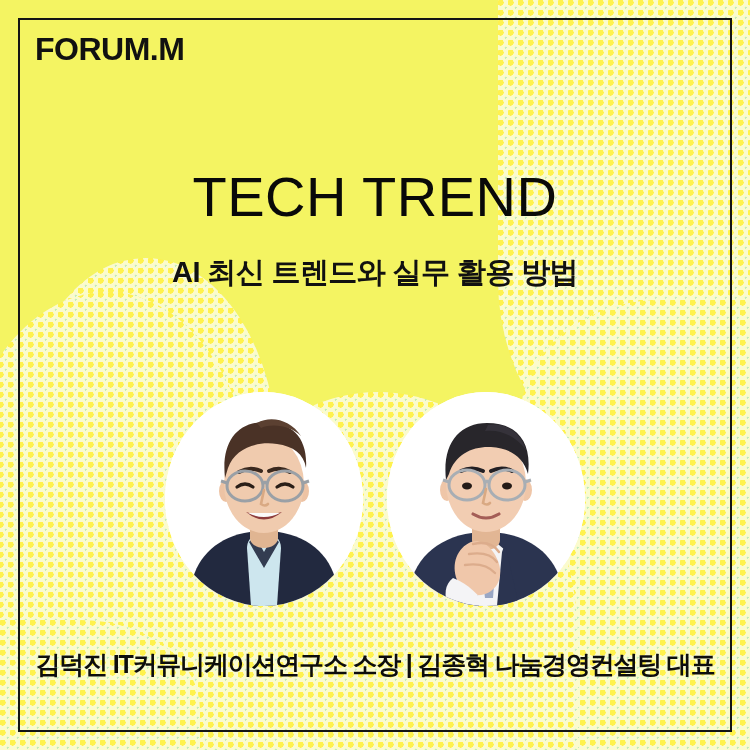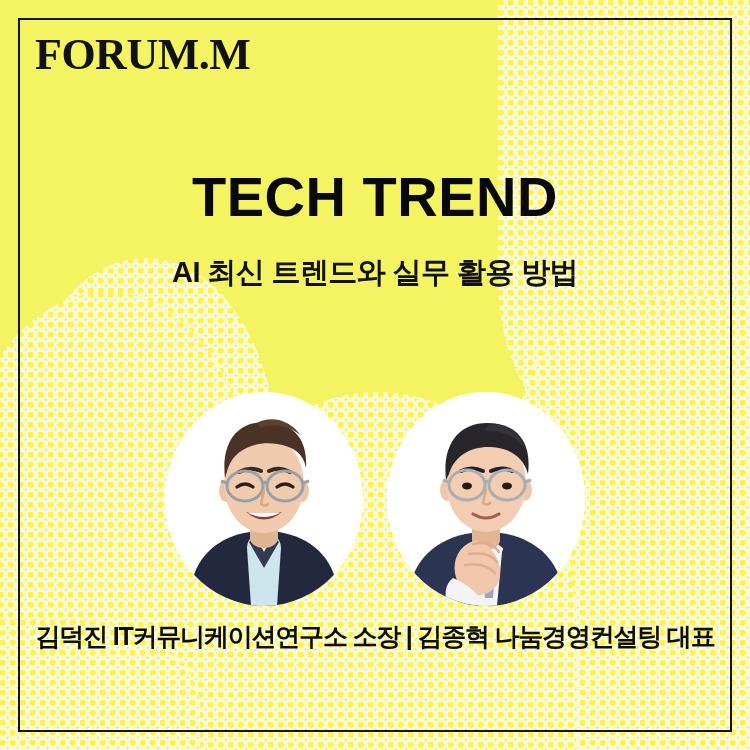--- a/index.html
+++ b/index.html
@@ -107,42 +107,41 @@
     z-index: 6;
     pointer-events: none;
   }
 
   
   .brand {
     position: absolute;
     left: 35px;
     top: 33px;
     z-index: 7;
-    font-size: 44px;
+    font-size: 32px;
     font-weight: 700;
     letter-spacing: -0.5px;
     color: #111111;
     line-height: 1;
     white-space: nowrap;
-    font-family: Liberation Serif, serif;
   }
 
   
   .headline-block {
     position: absolute;
     left: 0;
     right: 0;
     top: 168px;
     z-index: 7;
     text-align: center;
   }
 
   .headline {
     font-size: 56px;
-    font-weight: 700;
+    font-weight: 400;
     letter-spacing: 0.5px;
     color: #090909;
     line-height: 1.02;
     margin: 0;
   }
 
   .subheadline {
     margin: 32px 0 0 0;
     font-size: 29px;
     font-weight: 700;
@@ -176,21 +175,21 @@
     display: block;
     width: 100%;
     height: 100%;
   }
 
   
   .caption {
     position: absolute;
     left: 0;
     right: 0;
-    top: 620px;
+    top: 648px;
     z-index: 7;
     text-align: center;
     font-size: 25px;
     font-weight: 700;
     letter-spacing: -1.2px;
     color: #0d0d0d;
     white-space: nowrap;
   }
 </style>
 </head>

